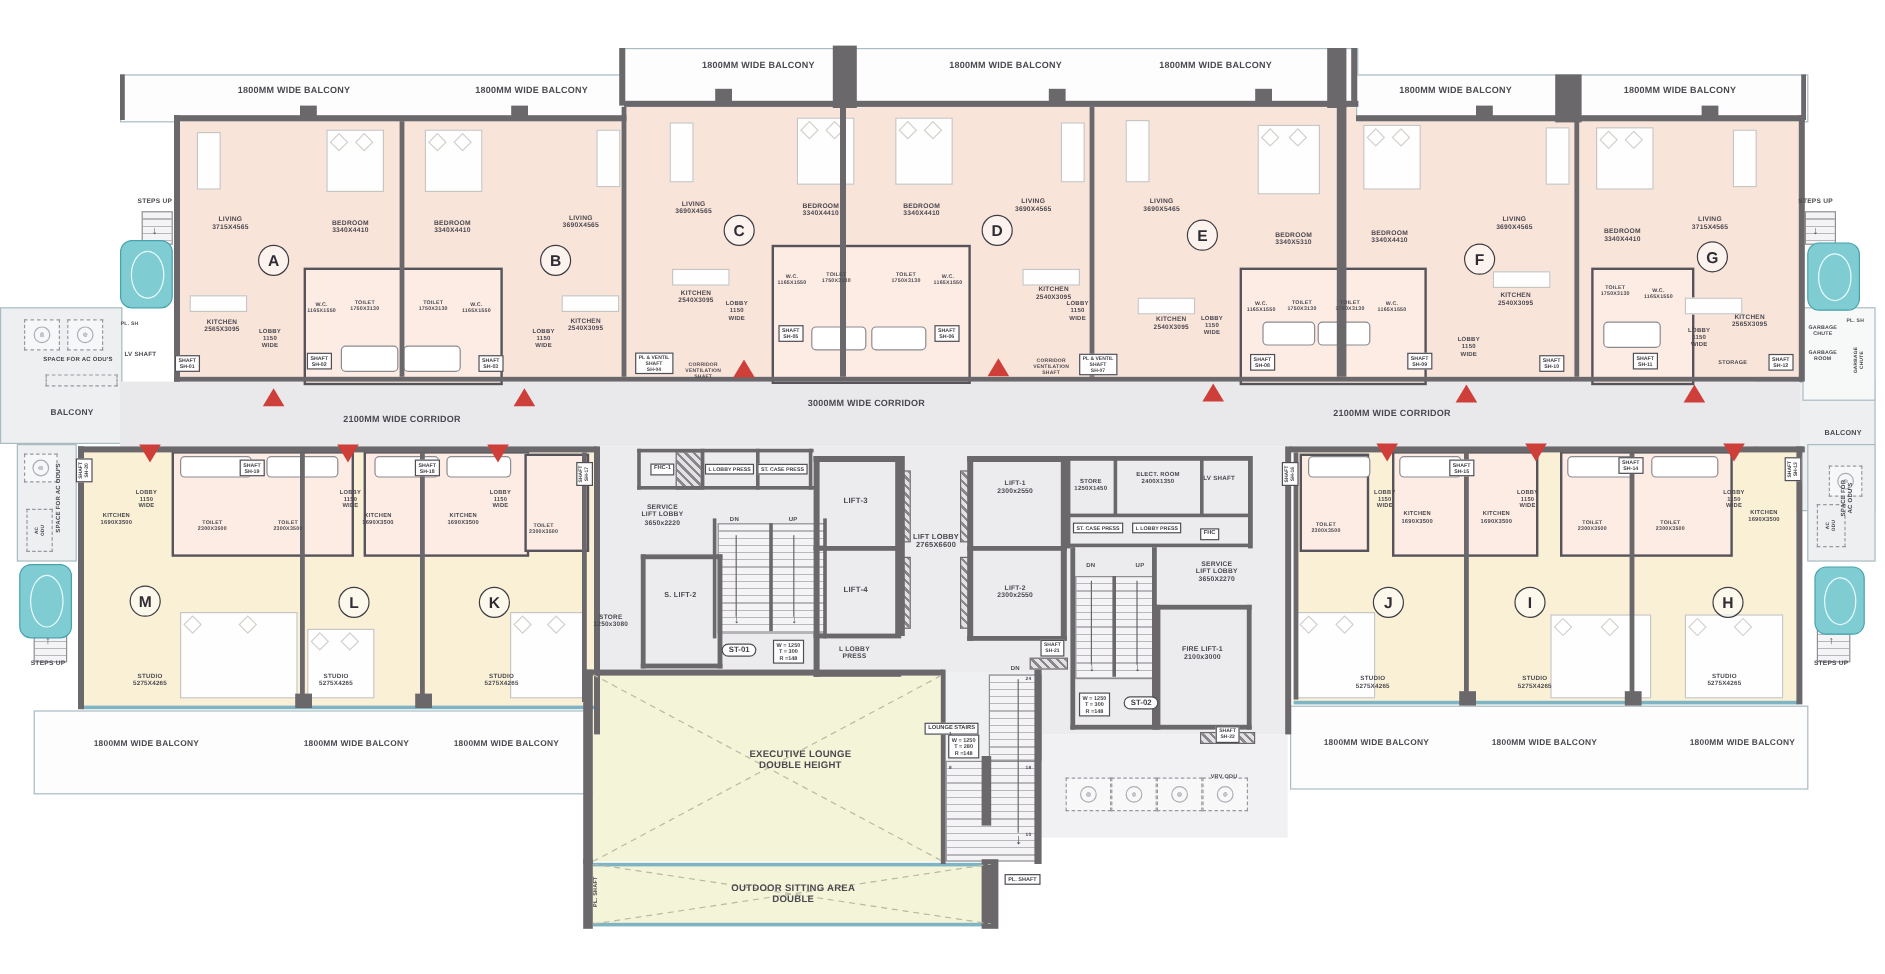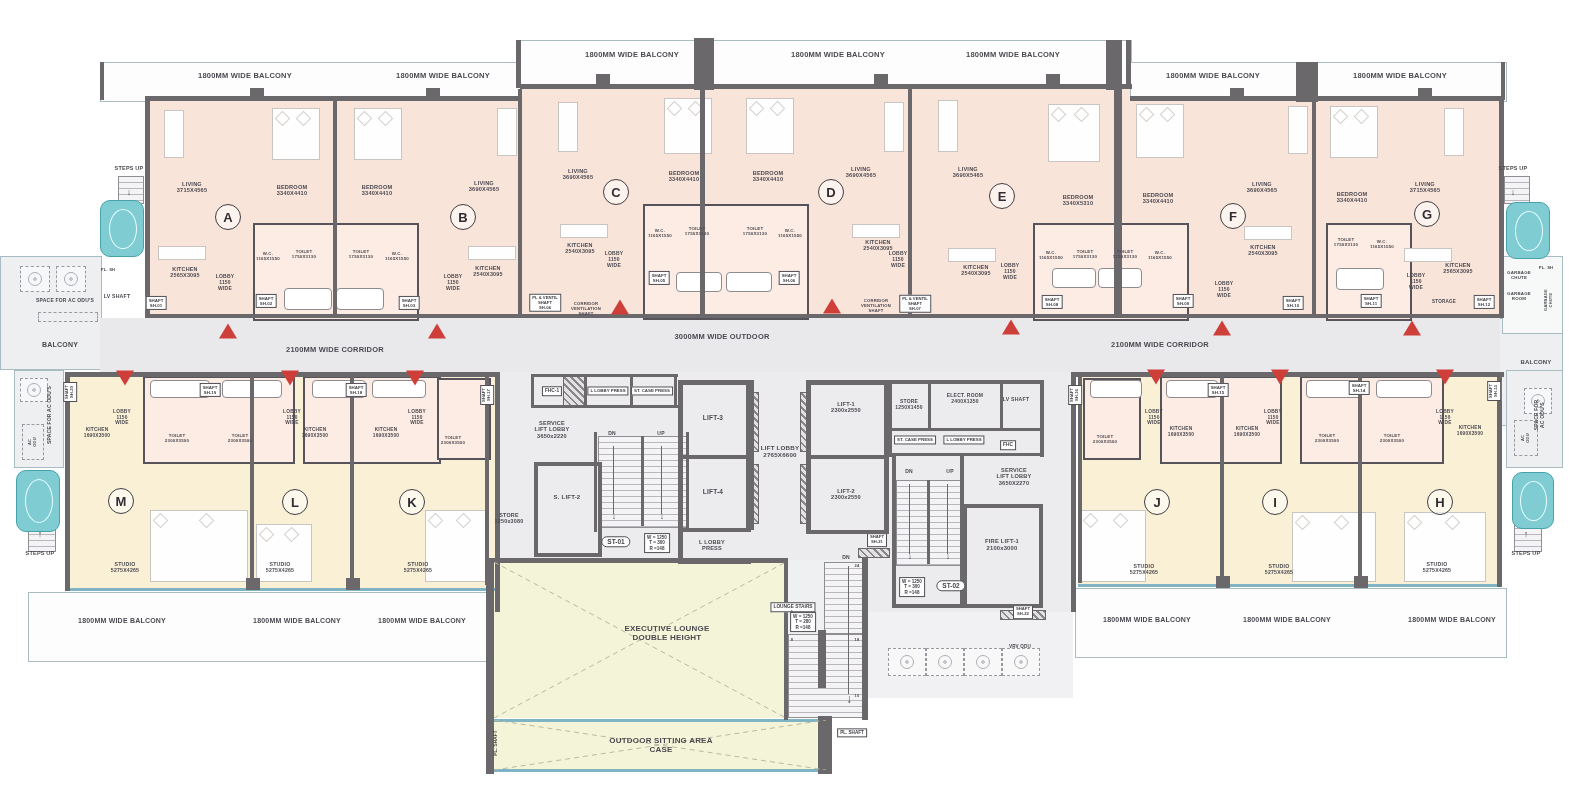--- a/index.html
+++ b/index.html
@@ -366,21 +366,21 @@
     <div class="lbl" style="left: 1013px; top: 55px; font-size: 7.5px;">1800MM WIDE BALCONY</div>
     <div class="lbl" style="left: 1213px; top: 76px; font-size: 7.5px;">1800MM WIDE BALCONY</div>
     <div class="lbl" style="left: 1400px; top: 76px; font-size: 7.5px;">1800MM WIDE BALCONY</div>
     <div class="lbl" style="left: 122px; top: 621px; font-size: 7px;">1800MM WIDE BALCONY</div>
     <div class="lbl" style="left: 297px; top: 621px; font-size: 7px;">1800MM WIDE BALCONY</div>
     <div class="lbl" style="left: 422px; top: 621px; font-size: 7px;">1800MM WIDE BALCONY</div>
     <div class="lbl" style="left: 1147px; top: 620px; font-size: 7px;">1800MM WIDE BALCONY</div>
     <div class="lbl" style="left: 1287px; top: 620px; font-size: 7px;">1800MM WIDE BALCONY</div>
     <div class="lbl" style="left: 1452px; top: 620px; font-size: 7px;">1800MM WIDE BALCONY</div>
     <div class="lbl" style="left: 335px; top: 350px; font-size: 7.5px;">2100MM WIDE CORRIDOR</div>
-    <div class="lbl" style="left: 722px; top: 337px; font-size: 7.5px;">3000MM WIDE OUTDOOR</div>
+    <div class="lbl" style="left: 722px; top: 337px; font-size: 7.5px;">3000MM WIDE CORRIDOR</div>
     <div class="lbl" style="left: 1160px; top: 345px; font-size: 7.5px;">2100MM WIDE CORRIDOR</div>
     <div class="lbl" style="left: 192px; top: 187px; font-size: 5.6px;">LIVING
 3715X4565</div>
     <div class="lbl" style="left: 292px; top: 190px; font-size: 5.6px;">BEDROOM
 3340X4410</div>
     <div class="lbl" style="left: 377px; top: 190px; font-size: 5.6px;">BEDROOM
 3340X4410</div>
     <div class="lbl" style="left: 484px; top: 186px; font-size: 5.6px;">LIVING
 3690X4565</div>
     <div class="lbl" style="left: 578px; top: 174px; font-size: 5.6px;">LIVING
@@ -527,21 +527,21 @@
 PRESS</div>
     <div class="lbl" style="left: 909px; top: 405px; font-size: 5px;">STORE
 1250X1450</div>
     <div class="lbl" style="left: 965px; top: 399px; font-size: 5px;">ELECT. ROOM
 2400X1350</div>
     <div class="lbl" style="left: 1002px; top: 545px; font-size: 5.8px;">FIRE LIFT-1
 2100x3000</div>
     <div class="lbl" style="left: 667px; top: 633px; font-size: 8px;">EXECUTIVE LOUNGE
 DOUBLE HEIGHT</div>
     <div class="lbl" style="left: 661px; top: 745px; font-size: 8px;">OUTDOOR SITTING AREA
-CASE</div>
+DOUBLE</div>
     <div class="lbl" style="left: 496px; top: 743px; font-size: 4.6px; transform: translate(-50%, -50%) rotate(-90deg);">PL. SHAFT</div>
     <div class="lbl" style="left: 1020px; top: 647px; font-size: 4.6px;">VRV ODU</div>
     <div class="lbl" style="left: 857px; top: 566px; font-size: 4px;">24</div>
     <div class="lbl" style="left: 857px; top: 640px; font-size: 4px;">18</div>
     <div class="lbl" style="left: 857px; top: 696px; font-size: 4px;">10</div>
     <div class="lbl" style="left: 792px; top: 640px; font-size: 4px;">8</div>
     <div class="lbl" style="left: 792px; top: 612px; font-size: 4px;">1</div>
     <div class="lbl" style="left: 122px; top: 417px; font-size: 4.8px;">LOBBY
 1150
 WIDE</div>

